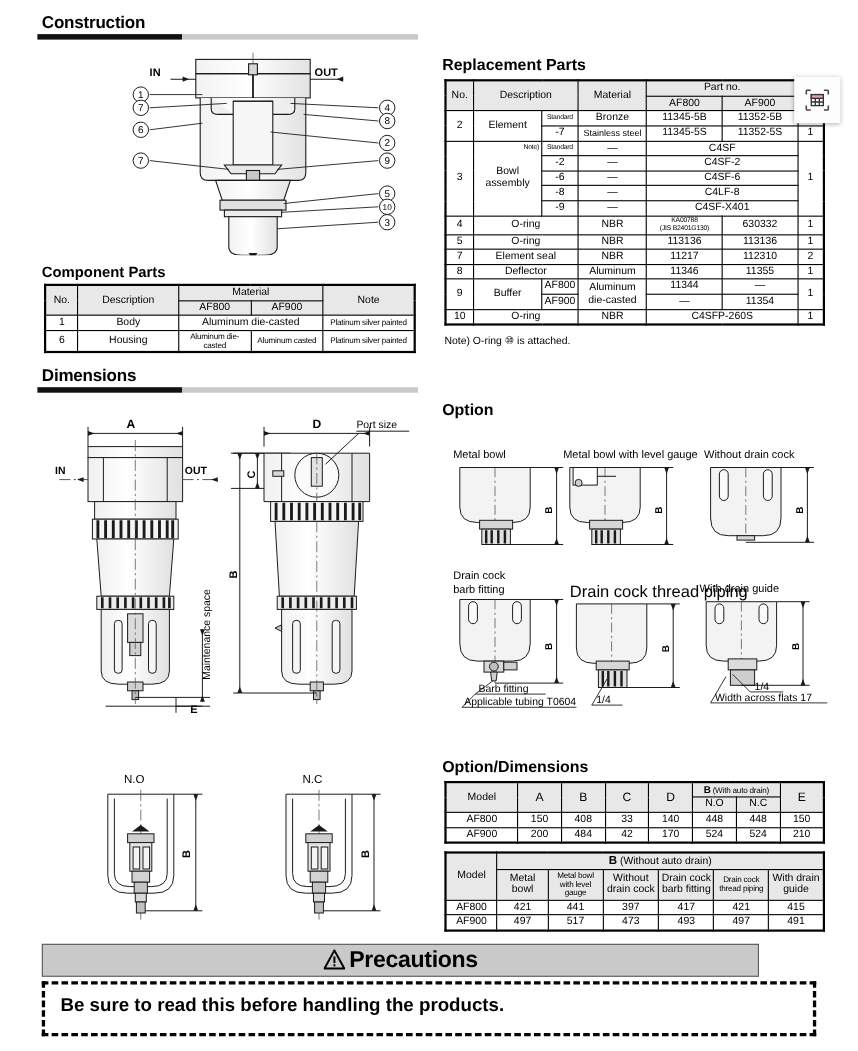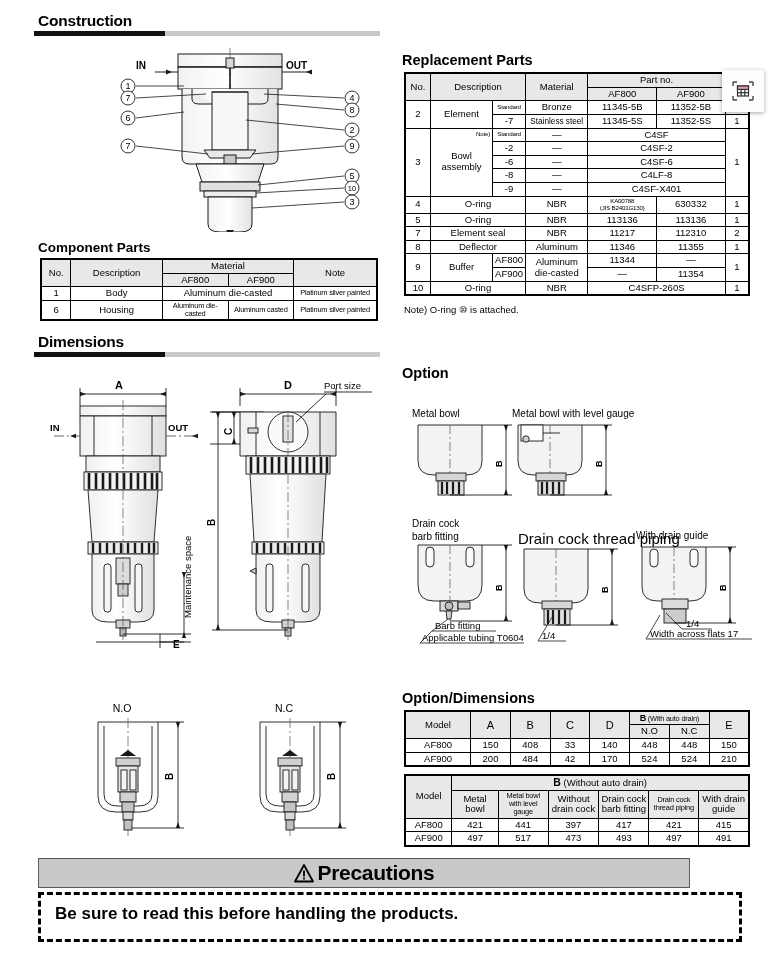--- a/index.html
+++ b/index.html
@@ -629,20 +629,38 @@
         <line x1="70" y1="2" x2="100" y2="2"></line>
         <line x1="38" y1="72" x2="100" y2="72"></line>
         <line x1="94" y1="2" x2="94" y2="72"></line>
         <path d="M94 8 l-2.2 -6 h4.4 z" fill="#1a1a1a" stroke="none"></path>
         <path d="M94 66 l-2.2 6 h4.4 z" fill="#1a1a1a" stroke="none"></path>
       </g>
       <text x="0" y="0" font-size="9" font-weight="bold" font-family="Liberation Sans, sans-serif" transform="translate(90,44) rotate(-90)" fill="#000">B</text>
     </svg>
   </div>
 
+  <div class="dwg" style="left:640px; top:408px;">
+    <div style="font-size:10px; margin-bottom:4px;">Without drain cock</div>
+    <svg width="118" height="78" viewBox="0 0 118 78">
+      <g stroke="#1a1a1a" fill="none" stroke-width="0.9">
+        <path d="M6 2 L6 48 Q6 64 22 64 L54 64 Q70 64 70 48 L70 2 Z" fill="#f3f3f3"></path>
+        <rect x="14" y="4" width="8" height="28" rx="4" fill="#fafafa"></rect>
+        <rect x="54" y="4" width="8" height="28" rx="4" fill="#fafafa"></rect>
+        <line x1="38" y1="2" x2="38" y2="70" stroke="#555" stroke-width="0.7" stroke-dasharray="9,3,2,3"></line>
+        <rect x="30" y="64" width="16" height="4" fill="#d6d6d6"></rect>
+        <line x1="70" y1="2" x2="100" y2="2"></line>
+        <line x1="38" y1="70" x2="100" y2="70"></line>
+        <line x1="94" y1="2" x2="94" y2="70"></line>
+        <path d="M94 8 l-2.2 -6 h4.4 z" fill="#1a1a1a" stroke="none"></path>
+        <path d="M94 64 l-2.2 6 h4.4 z" fill="#1a1a1a" stroke="none"></path>
+      </g>
+      <text x="0" y="0" font-size="9" font-weight="bold" font-family="Liberation Sans, sans-serif" transform="translate(90,44) rotate(-90)" fill="#000">B</text>
+    </svg>
+  </div>
 
   <div class="dwg" style="left:412px; top:518px;">
     <div style="font-size:10px; line-height:1.25;">
       <div>Drain cock</div>
       <div>barb fitting</div>
     </div>
     <svg width="118" height="112" viewBox="0 0 118 112">
       <g stroke="#1a1a1a" fill="none" stroke-width="0.9">
         <path d="M6 2 L6 42 Q6 58 22 58 L54 58 Q70 58 70 42 L70 2 Z" fill="#f3f3f3"></path>
         <rect x="14" y="4" width="8" height="20" rx="4" fill="#fafafa"></rect>

